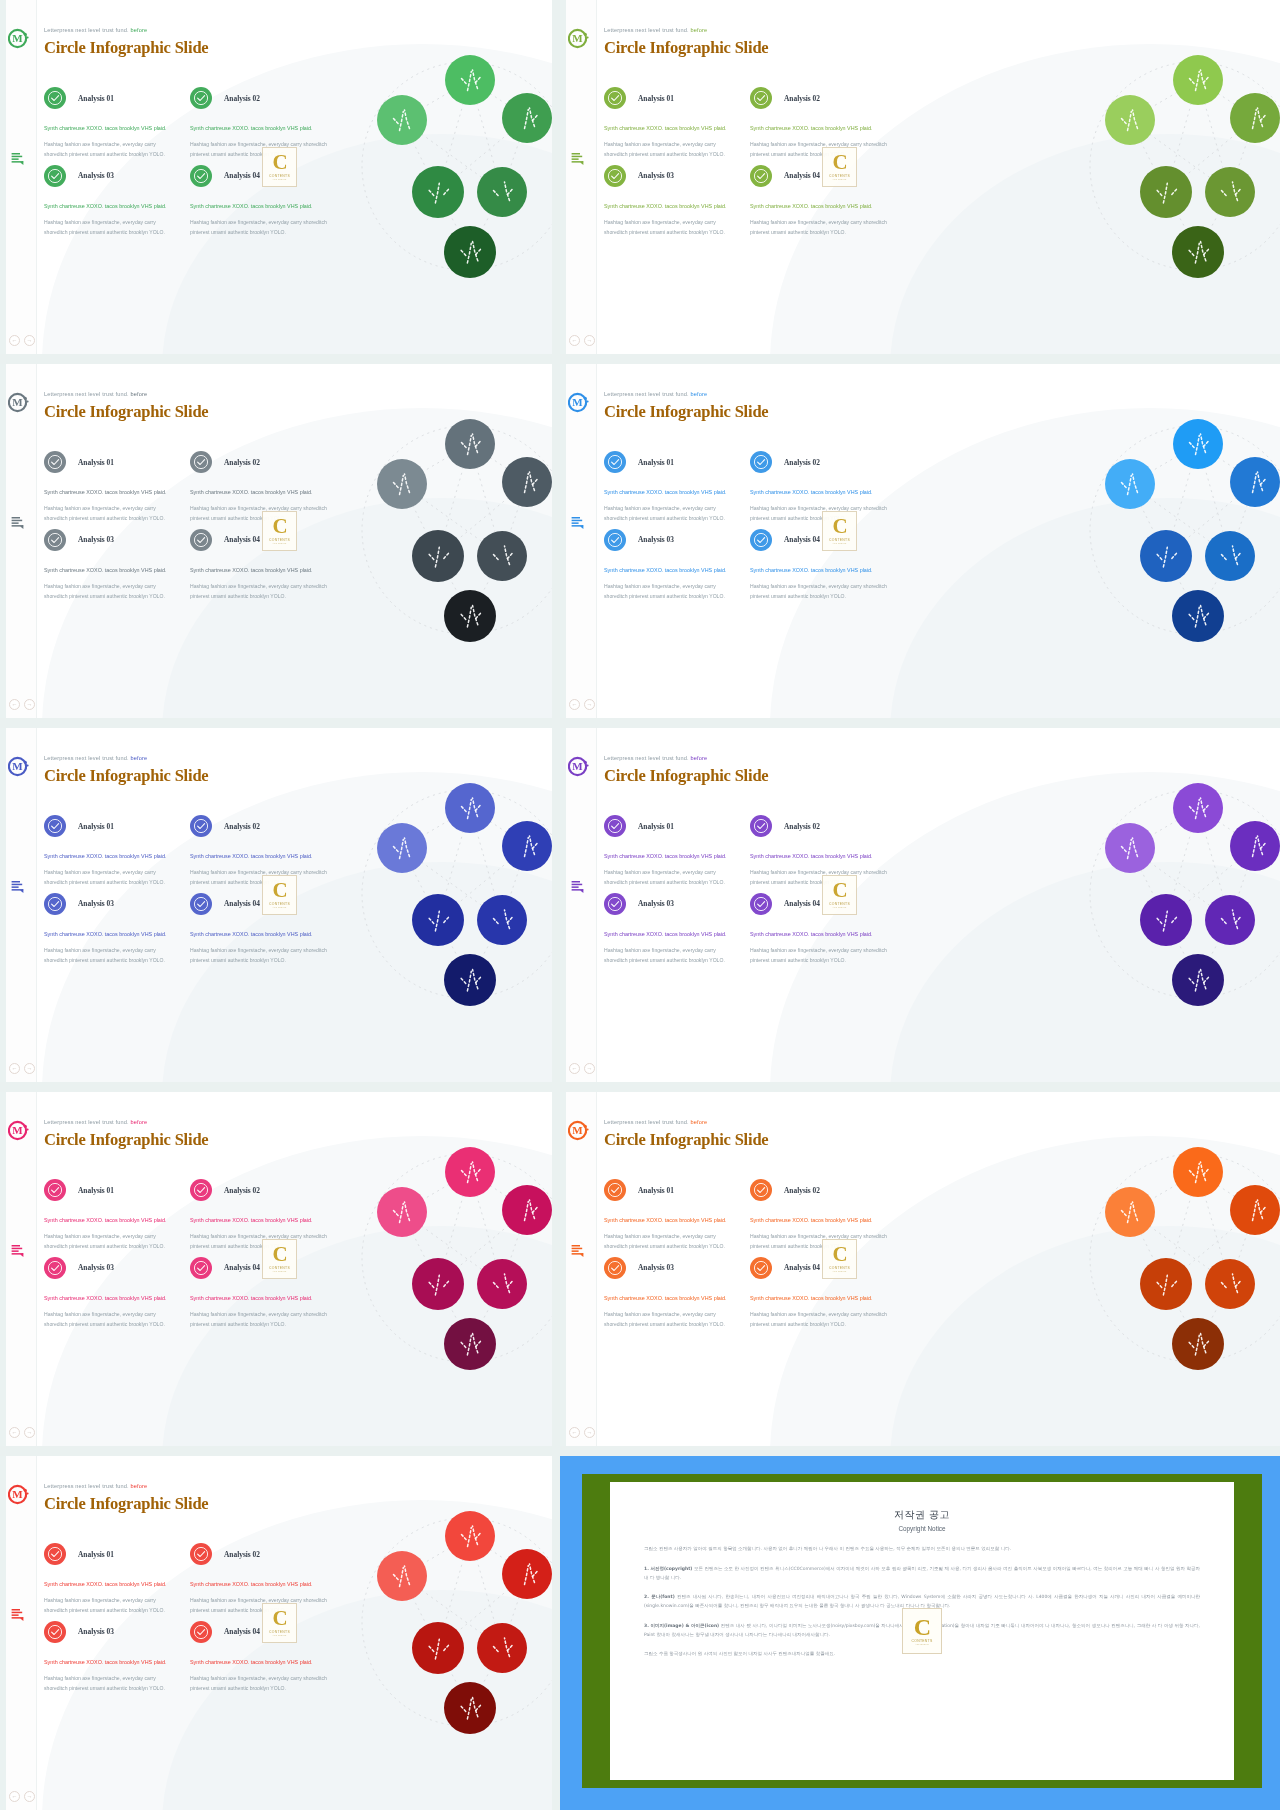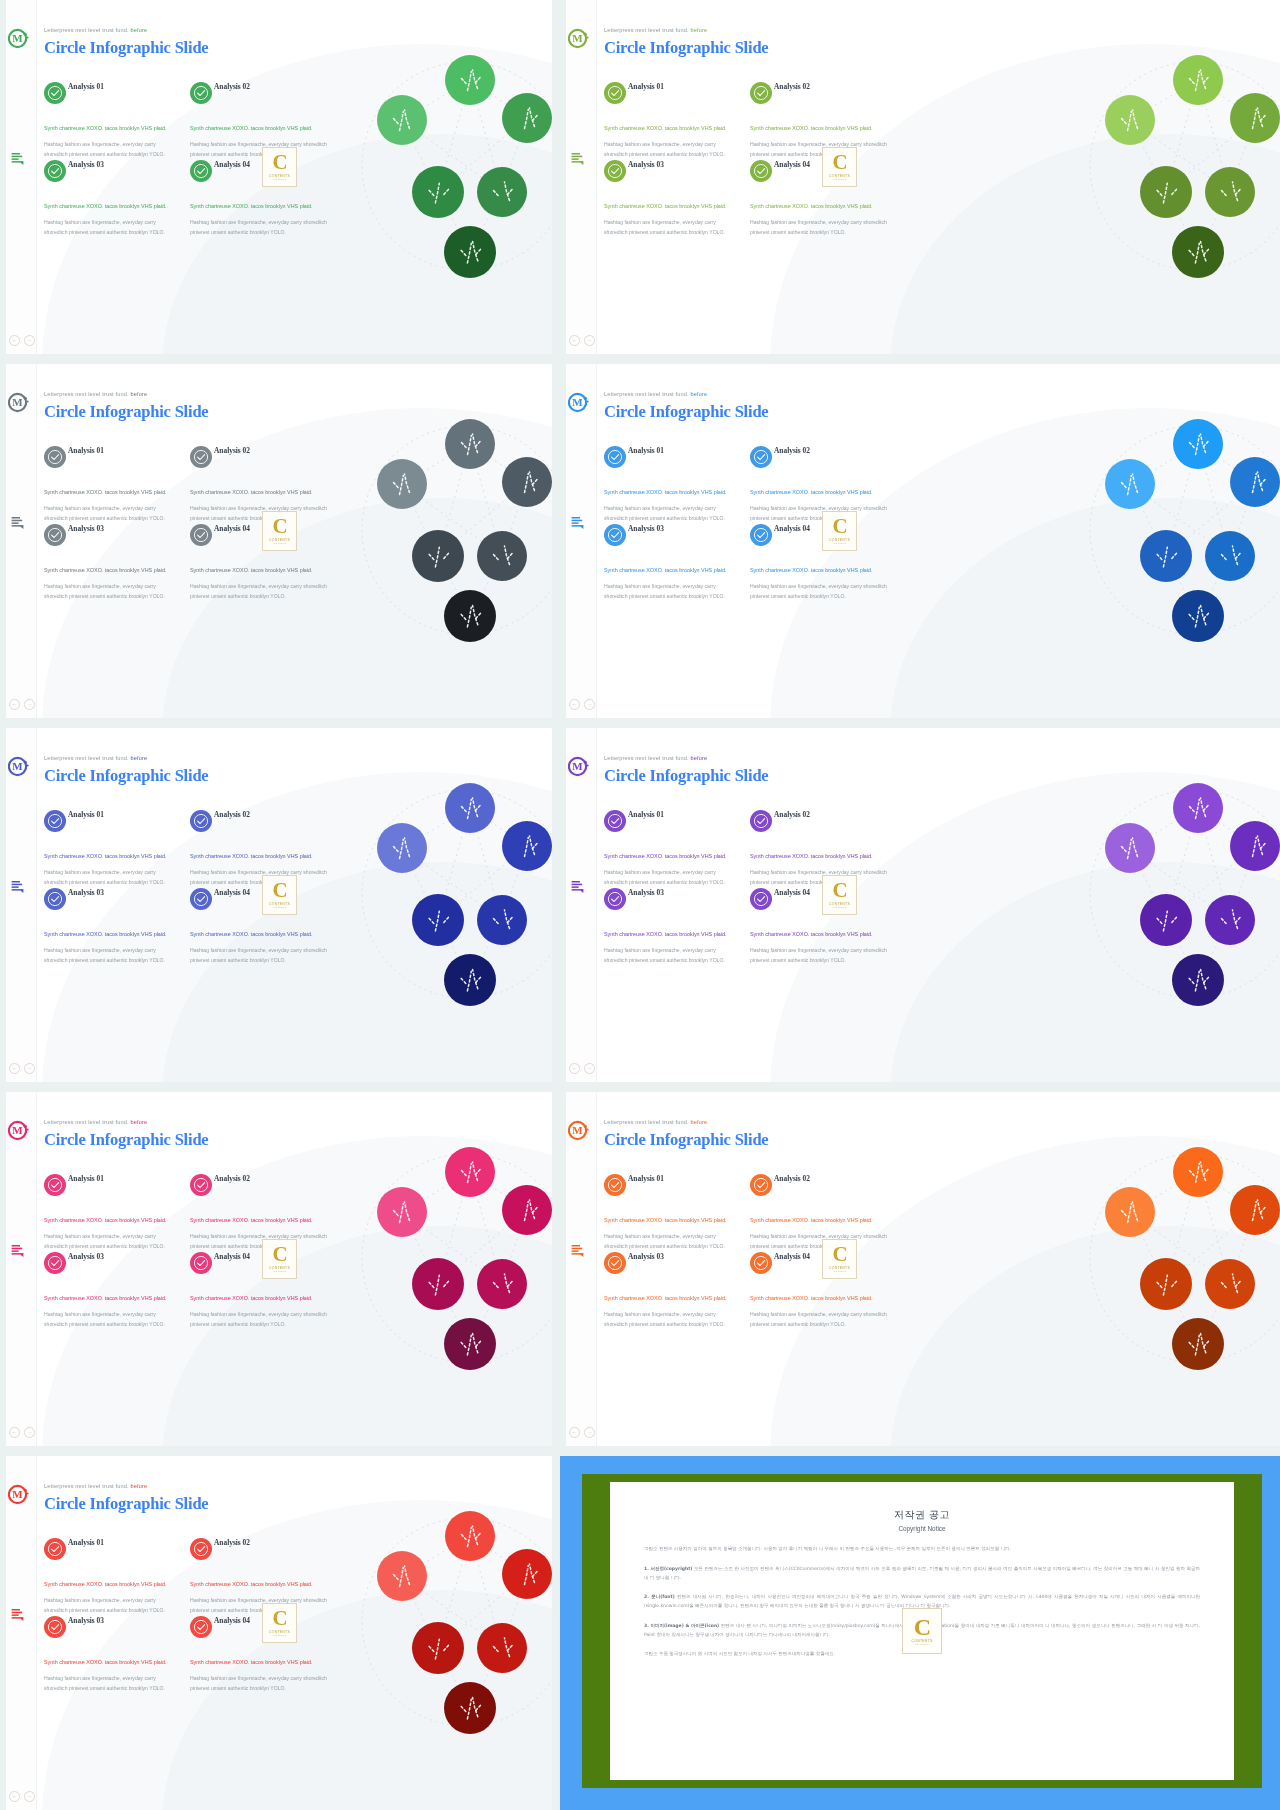--- a/index.html
+++ b/index.html
@@ -66,34 +66,34 @@
 
   
   .head { position:absolute; left:44px; top:27px; }
   .kicker {
     font-size:5.6px; color:#8e9ba3; letter-spacing:.15px;
     white-space:nowrap;
   }
   .kicker .accent { }
   .title {
     font-family:"Liberation Serif", serif;
-    font-size:16.5px; font-weight:bold; color:#3b82f6;
+    font-size:16.5px; font-weight:bold; color:#a16207;
     letter-spacing:-.2px; margin-top:5px;
     white-space:nowrap;
   }
 
   
   .items {
     position:absolute; left:44px; top:82px;
     width:290px;
     display:grid; grid-template-columns:144px 144px;
     column-gap:2px; row-gap:0;
   }
   .item { position:relative; }
-  .item-head { display:flex; align-items:flex-start; gap:2px; height:32px;}
+  .item-head { display:flex; align-items:center; gap:12px; height:32px;}
   .bullet {
     width:22px; height:22px; border-radius:50%;
     flex:0 0 22px;
     display:flex; align-items:center; justify-content:center;
   }
   .bullet svg{display:block;}
   .item-title {
     font-family:"Liberation Serif", serif;
     font-size:7.4px; font-weight:bold; color:#38414d;
     white-space:nowrap;

